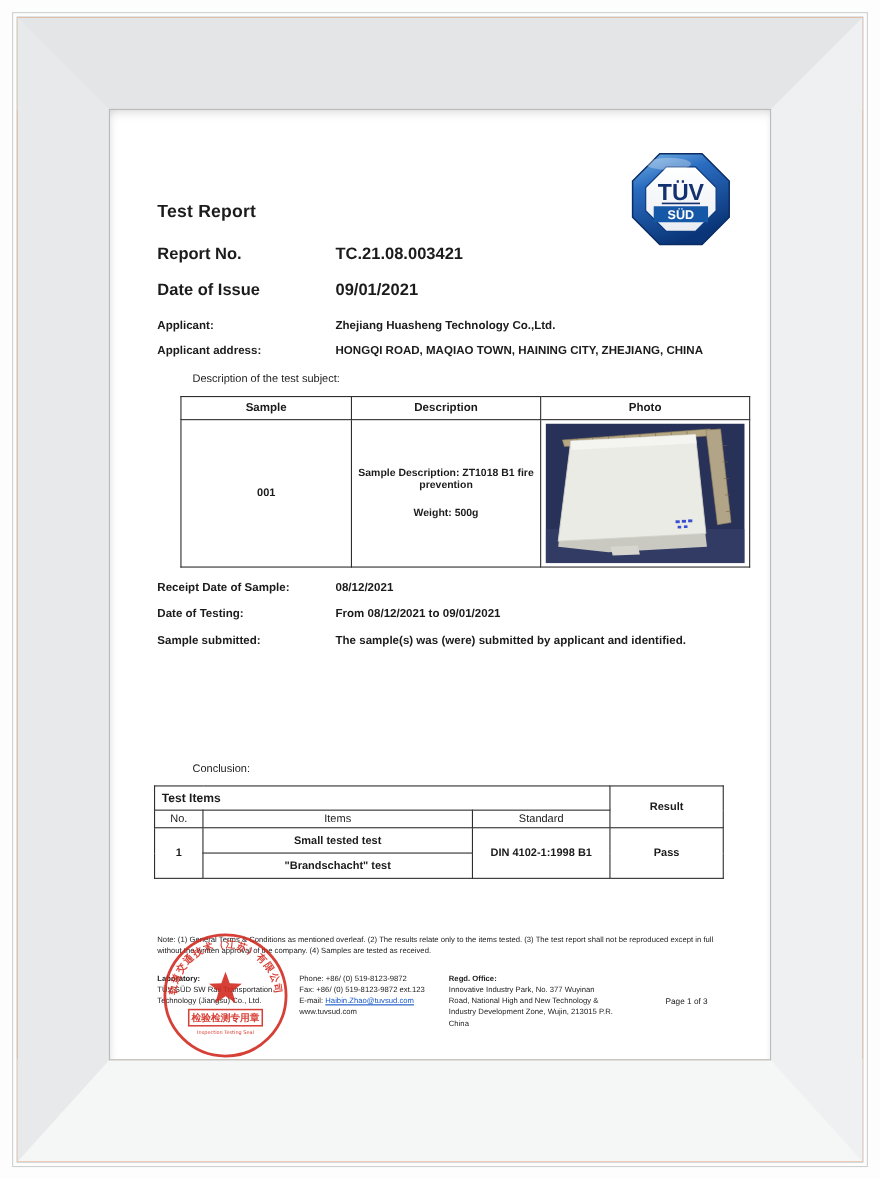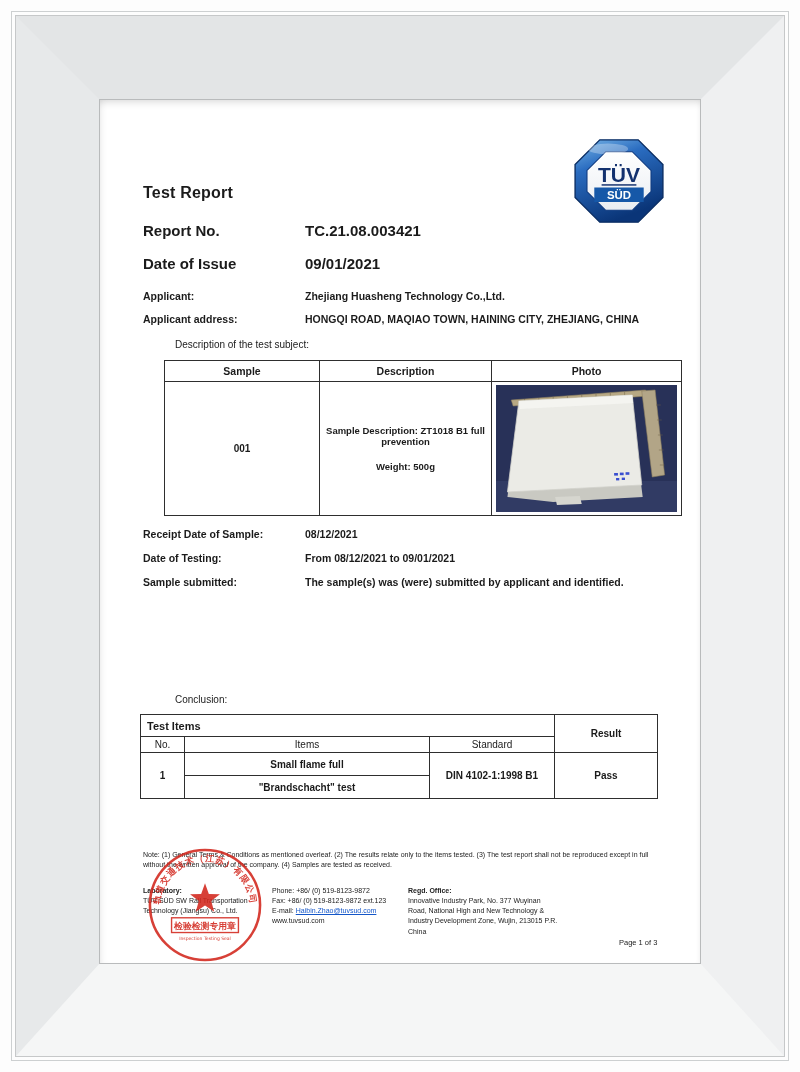--- a/index.html
+++ b/index.html
@@ -63,21 +63,21 @@
   .result-table .r1 { height:23px; }
   .result-table .r2 { height:23px; }
   .result-hd { font-weight:bold; font-size:10.5px; }
 
   .note { left:43px; top:750px; width:516px; font-size:7px; line-height:1.4; color:#222; }
 
   .footer-col { font-size:7px; line-height:1.45; color:#222; }
   .fc1 { left:43px;  top:786px; width:124px; }
   .fc2 { left:172px; top:786px; width:132px; }
   .fc3 { left:308px; top:786px; width:184px; }
-  .page-no { left:505px; top:838px; font-size:7.5px; color:#222;margin-left:14px; }
+  .page-no { left:505px; top:806px; font-size:7.5px; color:#222; }
   .email-link { color:#1456c8; text-decoration:underline; }
 
   .stamp { left:46px; top:746px; width:118px; height:118px; opacity:0.88; }
 </style>
 </head>
 <body>
 
 <div class="frame-outer-line"></div>
 
 <div class="frame">
@@ -130,21 +130,21 @@
         </colgroup>
       <tbody>
           <tr>
         <th>Sample</th>
         <th>Description</th>
         <th>Photo</th>
       </tr>
       <tr class="body-row">
         <td style="font-weight:bold">001</td>
         <td class="desc-cell">
-          <div>Sample Description: ZT1018 B1 full prevention</div>
+          <div>Sample Description: ZT1018 B1 fire prevention</div>
           <div class="desc-weight">Weight: 500g</div>
         </td>
         <td class="photo-cell">
           <svg viewBox="0 0 190 127" preserveAspectRatio="none">
             <rect x="0" y="0" width="190" height="127" fill="#283158"></rect>
             <rect x="0" y="96" width="190" height="31" fill="#39436f" opacity="0.55"></rect>
 
             <polygon points="16,15 157,5 159,11 18,21" fill="#b7a884" stroke="#8d7f5e" stroke-width="0.6"></polygon>
             <polygon points="153,6 167,5 177,90 164,92" fill="#b2a587" stroke="#8d7f5e" stroke-width="0.6"></polygon>
             <g stroke="#6d6247" stroke-width="0.5">
@@ -206,21 +206,21 @@
         <td class="group-hd" colspan="3">Test Items</td>
         <td class="result-hd" rowspan="2">Result</td>
       </tr>
       <tr>
         <th>No.</th>
         <th>Items</th>
         <th>Standard</th>
       </tr>
       <tr class="r1">
         <td rowspan="2">1</td>
-        <td>Small flame full</td>
+        <td>Small tested test</td>
         <td rowspan="2">DIN 4102-1:1998 B1</td>
         <td rowspan="2">Pass</td>
       </tr>
       <tr class="r2">
         <td>"Brandschacht" test</td>
       </tr>
     </tbody>
       </table>
 
     <div class="abs note">Note: (1) General Terms &amp; Conditions as mentioned overleaf. (2) The results relate only to the items tested. (3) The test report shall not be reproduced except in full without the written approval of the company. (4) Samples are tested as received.</div>

